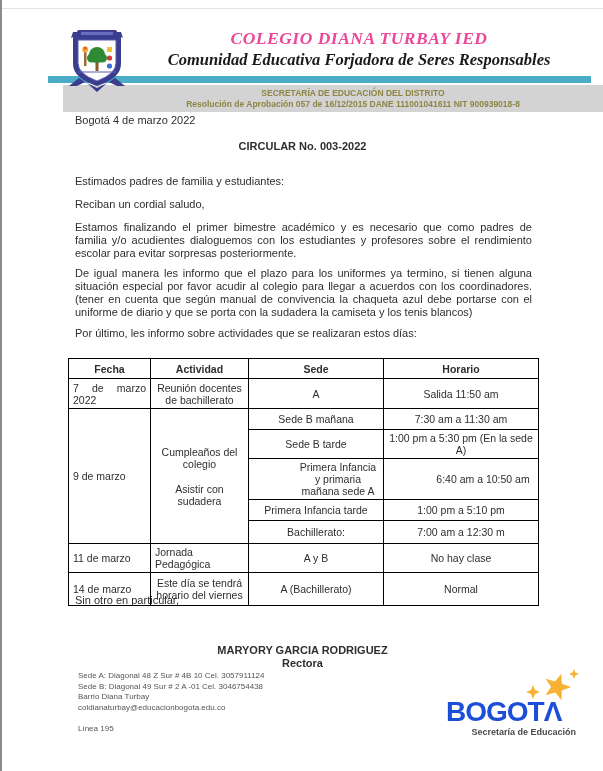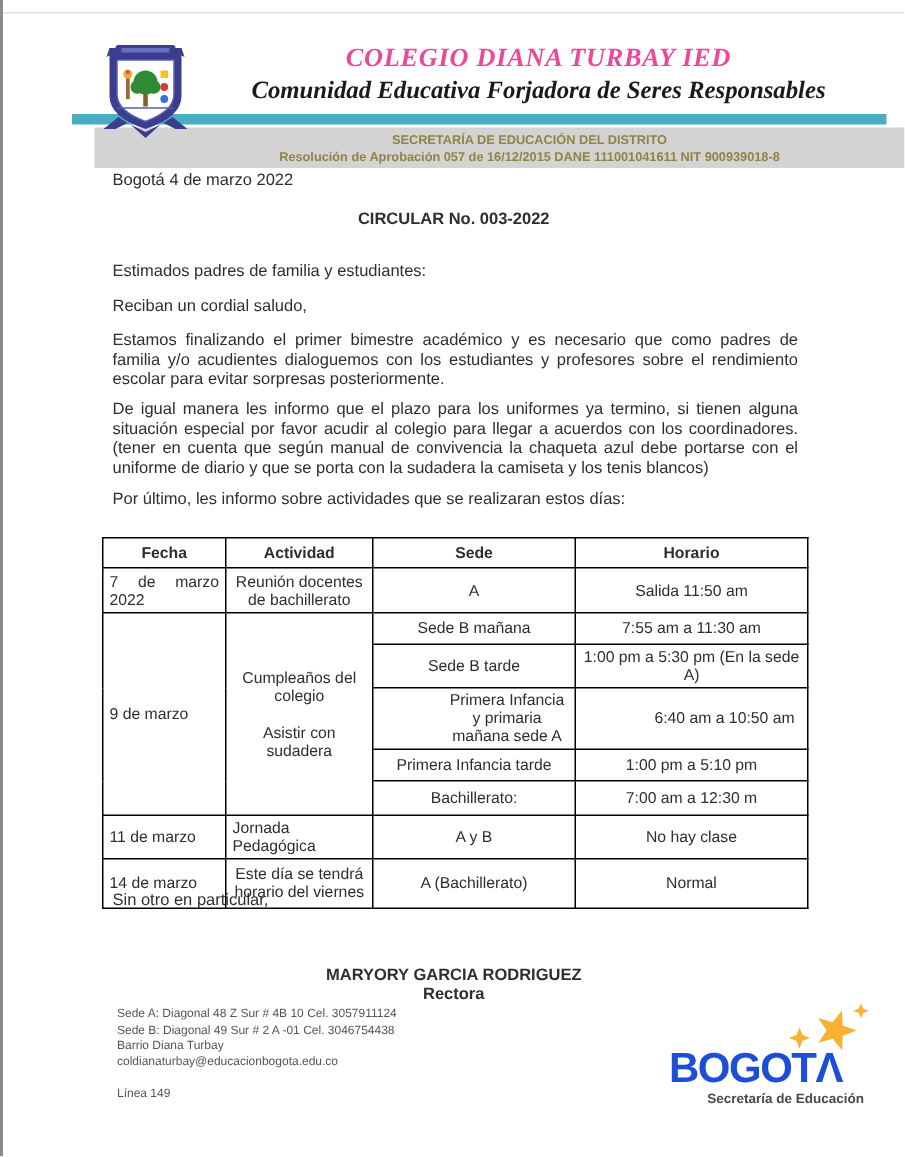--- a/index.html
+++ b/index.html
@@ -167,21 +167,21 @@
       <td class="center">Salida 11:50 am</td>
     </tr>
     <tr class="sub-1">
       <td class="fecha merged-fecha" rowspan="5">9 de marzo</td>
       <td class="merged-act" rowspan="5">
         <div>Cumpleaños del colegio</div>
         <div class="act-gap"></div>
         <div>Asistir con sudadera</div>
       </td>
       <td class="center v-bottom">Sede B mañana</td>
-      <td class="center v-top">7:55 am a 11:30 am</td>
+      <td class="center v-top">7:30 am a 11:30 am</td>
     </tr>
     <tr class="sub-2">
       <td class="center v-bottom">Sede B tarde</td>
       <td class="center v-bottom">1:00 pm a 5:30 pm (En la sede A)</td>
     </tr>
     <tr class="sub-3">
       <td class="center">Primera Infancia y primaria mañana sede A</td>
       <td class="center">6:40 am a 10:50 am</td>
     </tr>
     <tr class="sub-4">
@@ -212,21 +212,21 @@
   <div class="sig-block">
     <div>MARYORY GARCIA RODRIGUEZ</div>
     <div>Rectora</div>
   </div>
 
   <div class="footer-block">
     <div>Sede A: Diagonal 48 Z Sur # 4B 10 Cel. 3057911124</div>
     <div>Sede B: Diagonal 49 Sur # 2 A -01 Cel. 3046754438</div>
     <div>Barrio Diana Turbay</div>
     <div>coldianaturbay@educacionbogota.edu.co</div>
-    <div class="footer-line195">Línea 149</div>
+    <div class="footer-line195">Línea 195</div>
   </div>
 
   <div class="bogota-logo">
     <svg class="bogota-stars" width="56" height="36" viewBox="0 0 56 36">
 
       <g transform="translate(33,18) rotate(18)">
         <path d="M0,-14 L3.6,-4.6 L13.5,-4.3 L5.6,1.8 L8.4,11.3 L0,5.7 L-8.4,11.3 L-5.6,1.8 L-13.5,-4.3 L-3.6,-4.6 Z" fill="#f8b133"></path>
       </g>
 
       <path d="M9 22 L11 27 L16 29 L11 31 L9 36 L7 31 L2 29 L7 27 Z" fill="#f8b133" transform="translate(0,-6)"></path>

